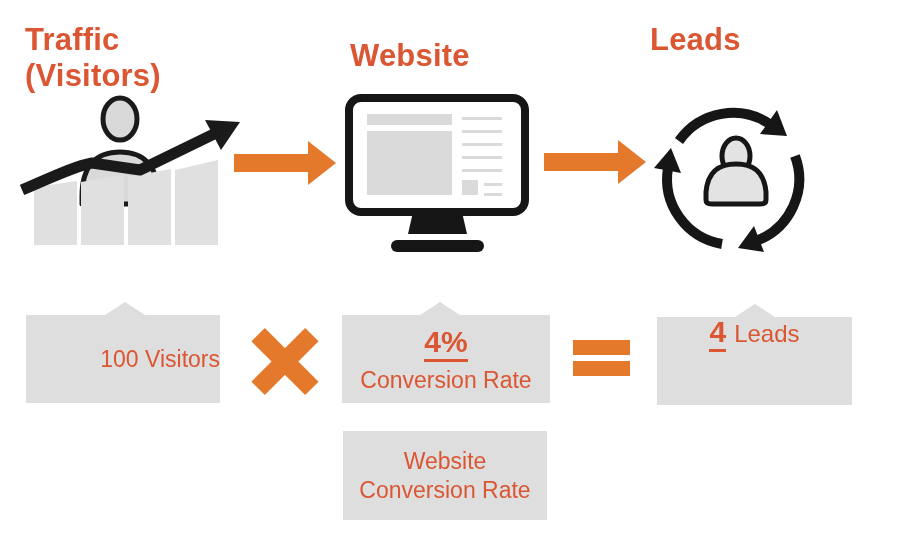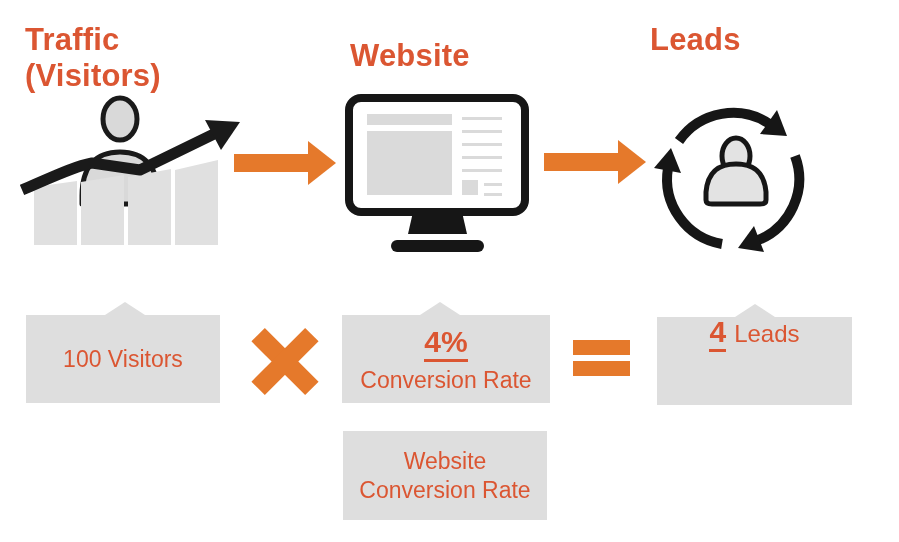--- a/index.html
+++ b/index.html
@@ -25,21 +25,21 @@
   .callout{
     position:absolute;background:#DEDEDE;color:#DB5632;
     display:flex;flex-direction:column;align-items:center;justify-content:center;
     font-size:23px;text-align:center;
   }
   .callout .pointer{
     position:absolute;top:-13px;width:0;height:0;
     border-left:20px solid transparent;border-right:20px solid transparent;
     border-bottom:13px solid #DEDEDE;
   }
-  #box-visitors{left:26px;top:315px;width:194px;height:88px;}
+  #box-visitors{left:26px;top:315px;width:194px;height:88px;align-items:flex-end;}
   #box-visitors .pointer{left:79px;}
   #box-conversion{left:342px;top:315px;width:208px;height:88px;}
   #box-conversion .pointer{left:78px;}
   #box-leads{left:657px;top:317px;width:195px;height:88px;flex-direction:row;align-items:baseline;justify-content:center;}
   #box-leads .pointer{left:78px;}
   #box-improve{left:343px;top:431px;width:204px;height:89px;line-height:29px;}
 
   .big-value{
     font-size:30px;font-weight:bold;line-height:30px;
     border-bottom:3px solid currentColor;padding-bottom:2px;display:inline-block;

